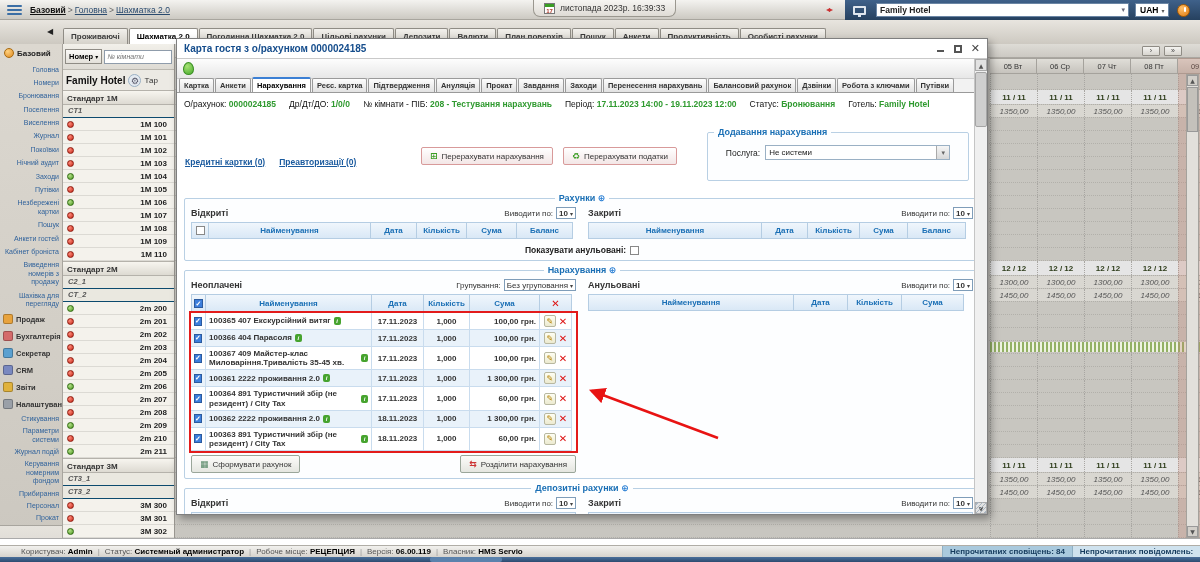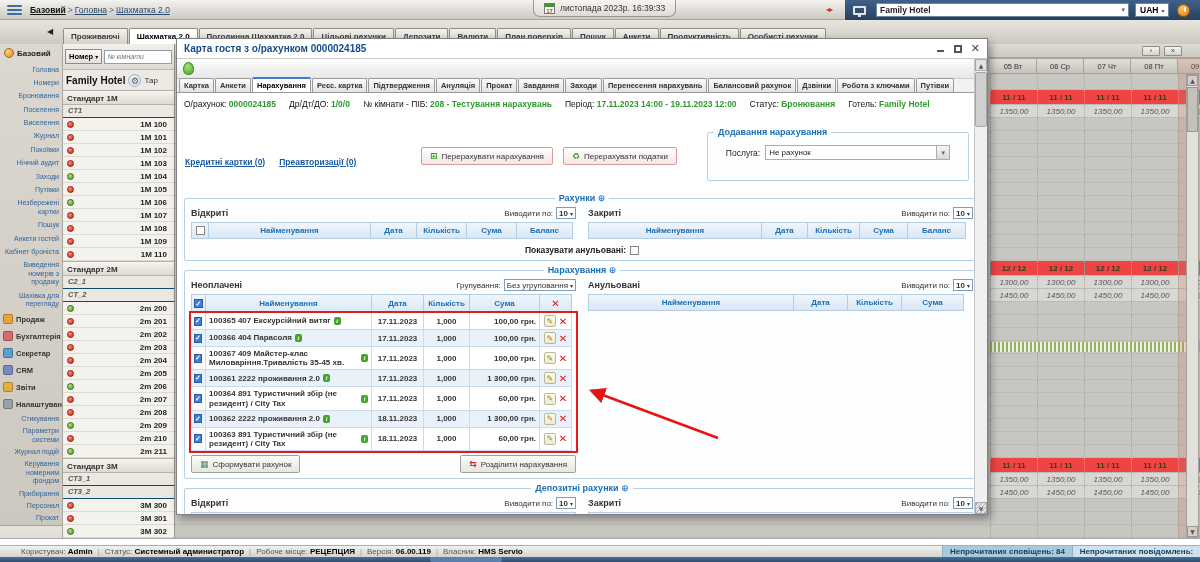--- a/index.html
+++ b/index.html
@@ -69,21 +69,21 @@
   .g-toolbar{position:absolute;left:0;top:0;width:100%;height:14px;background:linear-gradient(#dedcd6,#ccc9c3);border-bottom:1px solid #aaa7a1}
   .g-btn{position:absolute;top:2px;width:18px;height:10px;border:1px solid #8f8c85;background:linear-gradient(#f4f3f0,#d8d5cf);font-size:7px;line-height:8px;text-align:center;color:#444;border-radius:1px}
   .gdays{position:absolute;left:815px;top:14px;height:16px;display:flex}
   .gday{width:47px;height:16px;background:linear-gradient(#e0ded8,#c6c3bd);border:1px solid #a5a29c;border-left:none;font-size:7.5px;color:#333;text-align:center;line-height:15px}
   #gridRows{position:absolute;left:0;top:30px;width:100%}
   .grow{position:relative;height:13px;border-bottom:1px dotted #b2b0aa}
   .grow.avail{height:15px}
   .grow.gap{height:16px}
   .gcells{position:absolute;left:815px;top:0;bottom:0;display:flex}
   .gcell{width:47px;height:100%;border-left:1px dotted #a8a6a2}
-  .gcell.avail{background:#ef4444;color:#2f3e1c;font-size:8px;font-weight:bold;display:flex;align-items:center;justify-content:center}
+  .gcell.avail{background:#e5e5e5;color:#2f3e1c;font-size:8px;font-weight:bold;display:flex;align-items:center;justify-content:center}
   .gcell.price{background:#d9d7d1;color:#555;font-size:8px;font-style:italic;display:flex;align-items:center;justify-content:center}
   .gstripe{position:absolute;left:815px;width:210px;top:1px;bottom:1px;background:repeating-linear-gradient(90deg,#93b065 0 2px,#eef2e2 2px 4px)}
   .g-pink{position:absolute;left:1003px;top:14px;bottom:0;width:22px;background:rgba(200,130,110,.27);pointer-events:none}
   .g-scroll{position:absolute;left:1011px;top:30px;bottom:0;width:13px;background:#e2e0db;border:1px solid #a5a29c}
   .g-sarr{position:absolute;left:0;width:11px;height:11px;background:#d2cfc9;border:1px solid #999;font-size:6px;text-align:center;line-height:10px;color:#555}
   .g-sarr.top{top:0}.g-sarr.bottom{bottom:0}
   .g-thumb{position:absolute;left:0;top:12px;width:11px;height:45px;background:#c4c1bb;border:1px solid #999}
 
   
   #hstrip{position:absolute;left:0;top:538px;width:1200px;height:7px;background:#fff;border-top:1px solid #aaa;z-index:4}
@@ -796,21 +796,21 @@
           <span class="act-btn">
             <span class="gicon ico">♻</span>
             <span>Перерахувати податки</span>
           </span>
         </div>
         <fieldset id="addChargeFs">
           <legend>Додавання нарахування</legend>
           <div class="svc-row">
             <span>Послуга:</span>
             <span class="sel" style="width:185px">
-              <span>Не рахунок</span>
+              <span>Не системи</span>
               <span class="sbtn ico">▾</span>
             </span>
           </div>
         </fieldset>
       </div>
 
       <fieldset>
         <legend class="center">
           <span>Рахунки</span> <span class="plus-ico ico">⊕</span>
         </legend>

